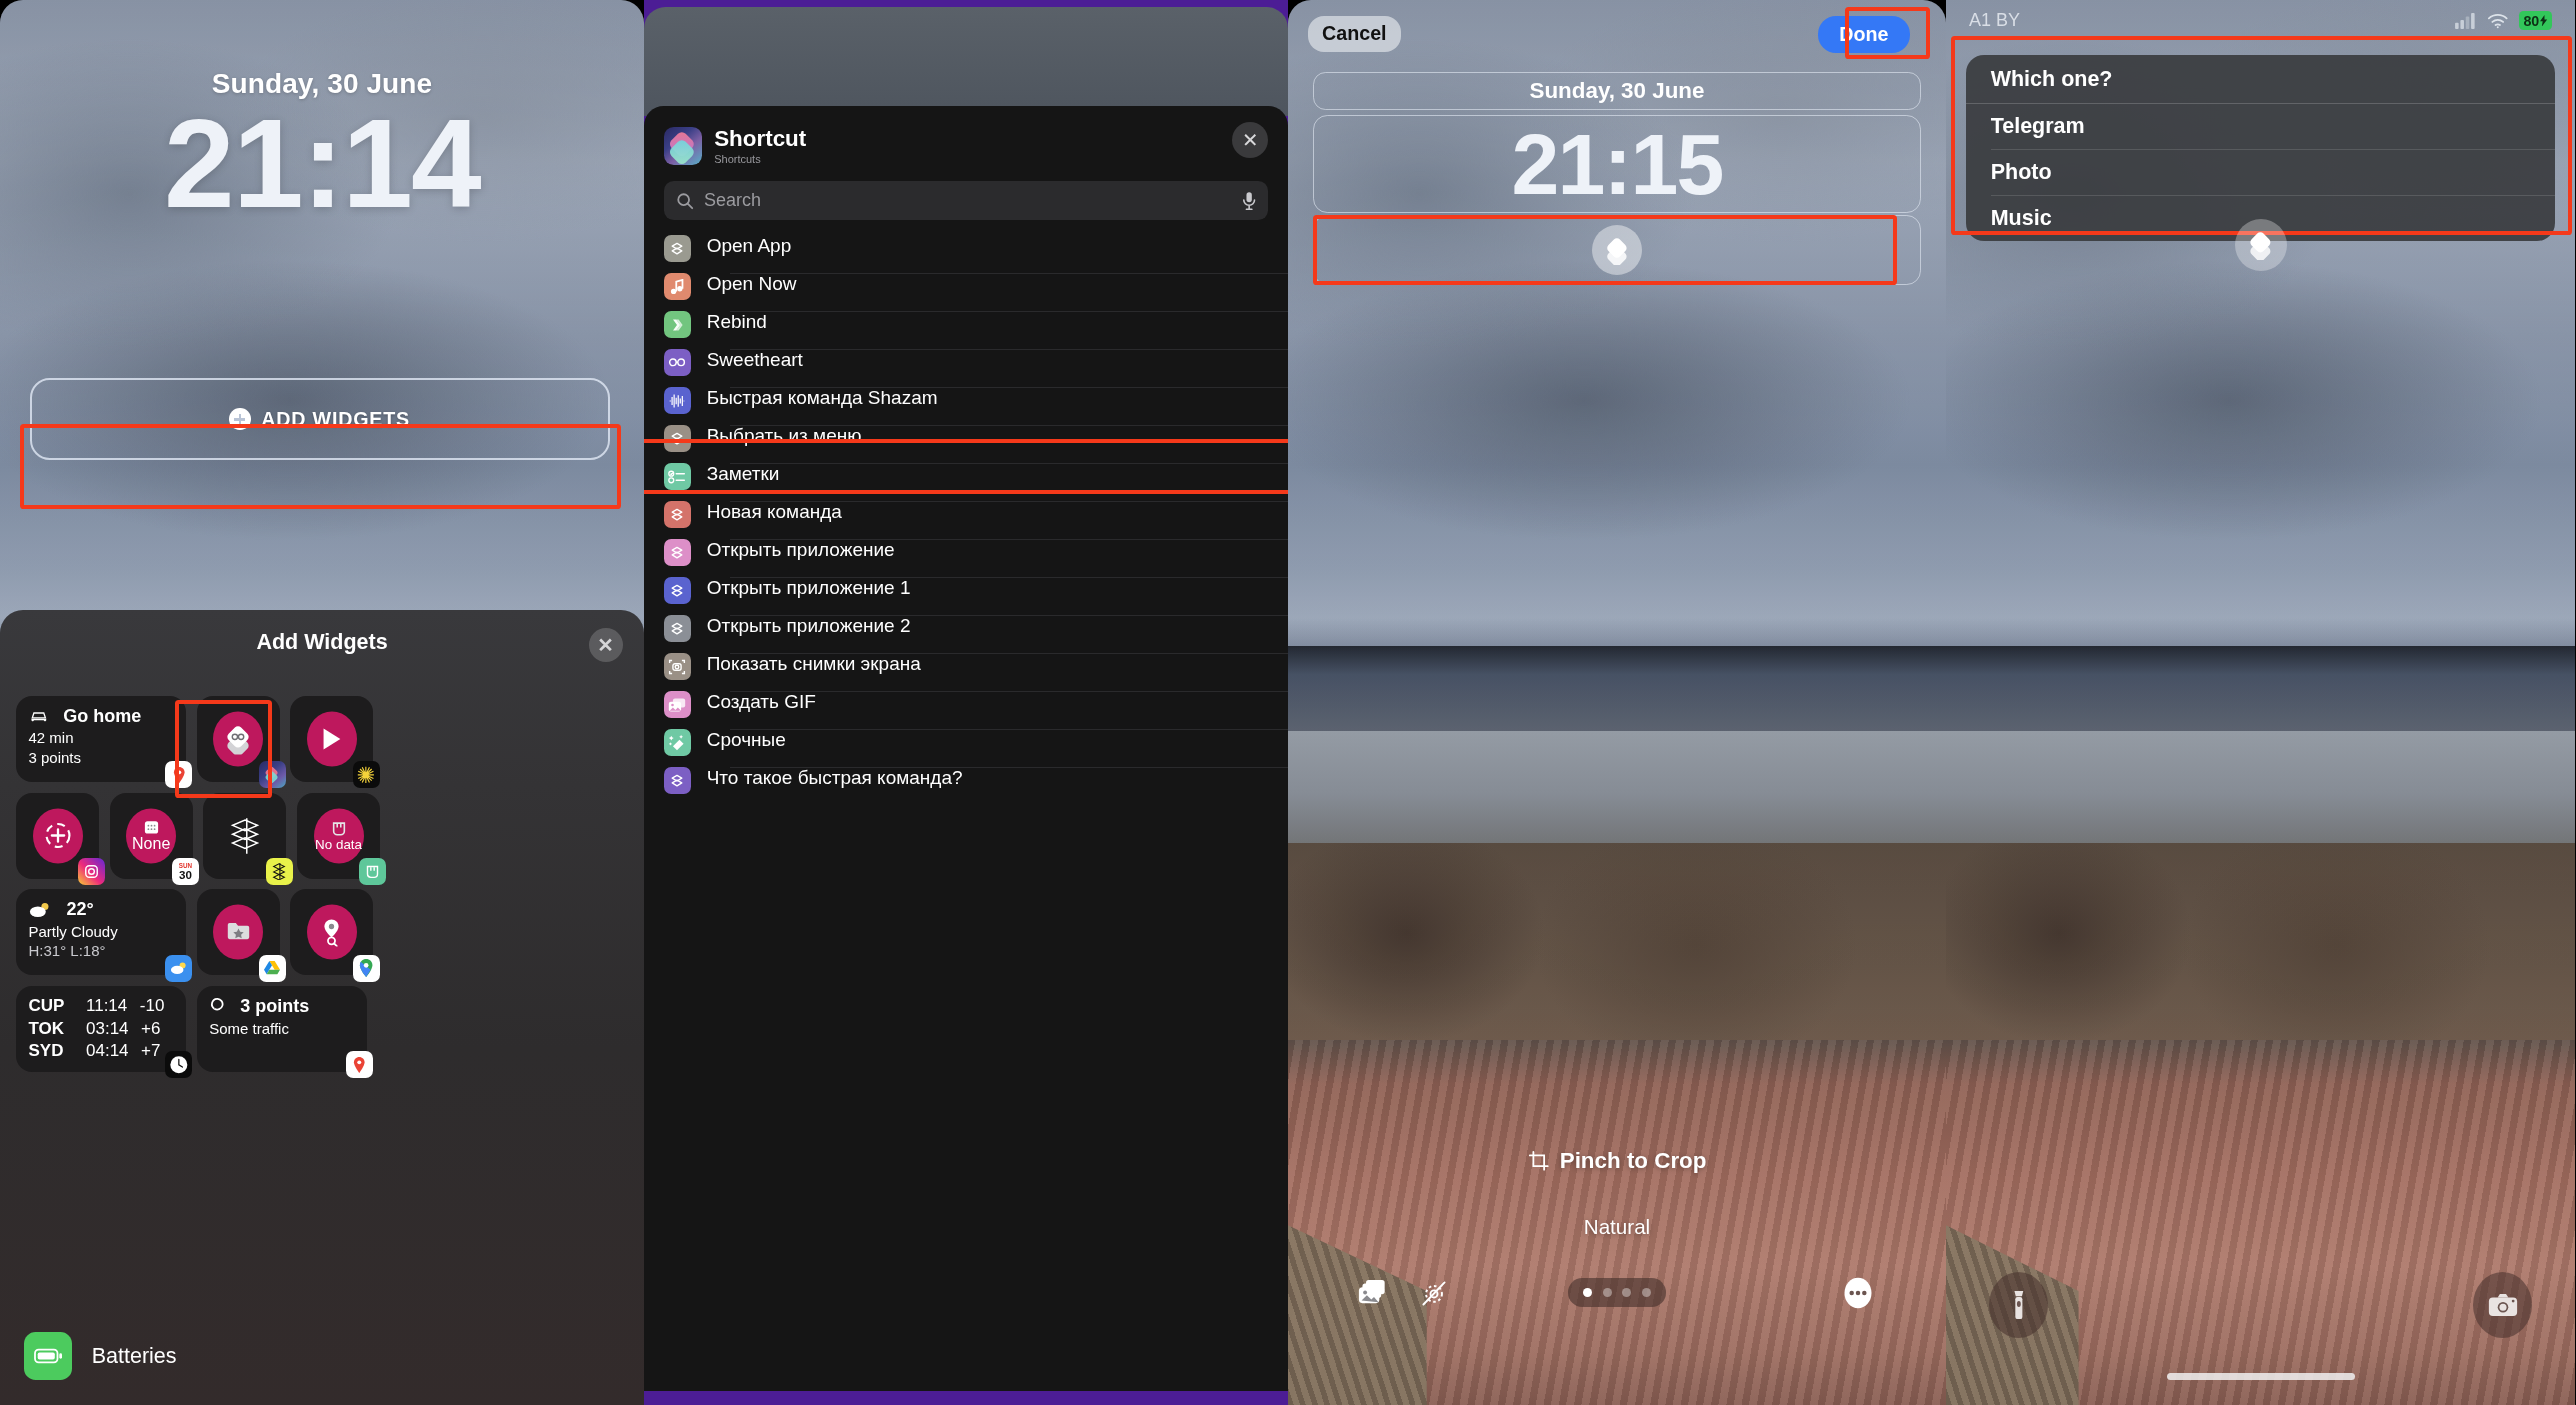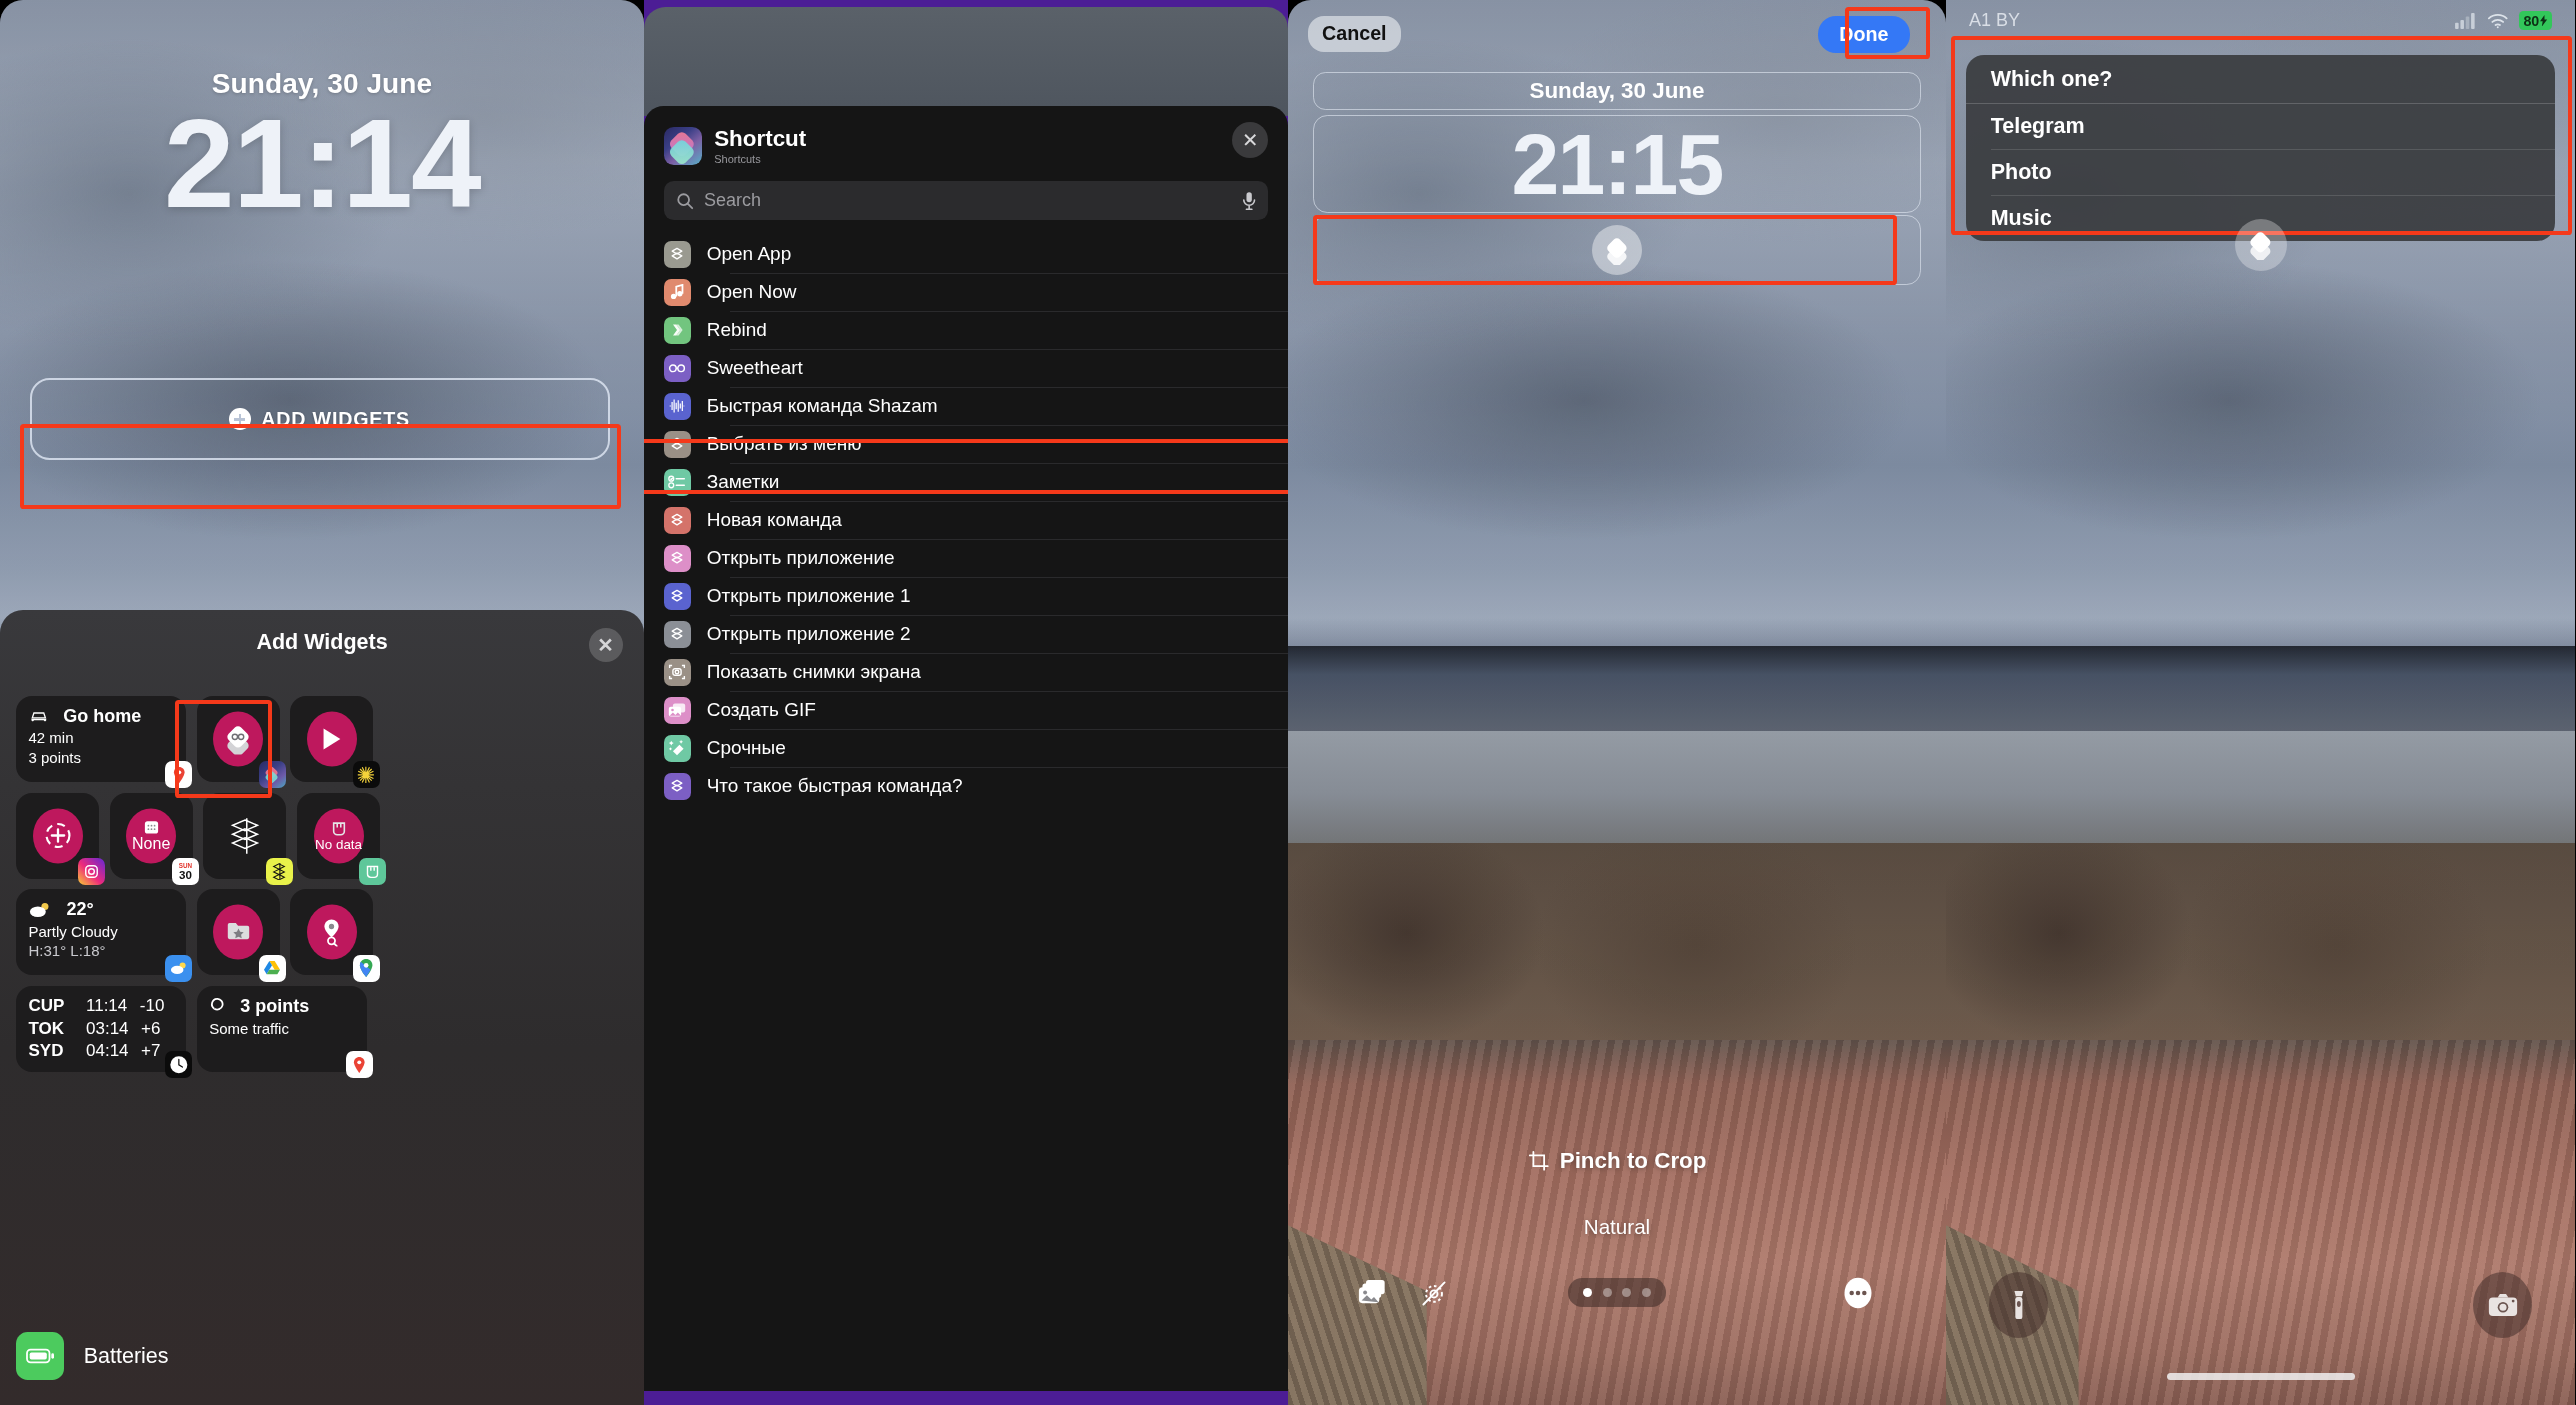--- a/index.html
+++ b/index.html
@@ -98,21 +98,21 @@
   .wbold { font-size:18px; font-weight:700; display:flex; align-items:center; gap:15px; }
   .wsub { font-size:15px; margin-top:2.7px; }
   .wsub2 { font-size:15px; margin-top:1.8px; color:#c9c9ce; }
   .wcirc {
     position:absolute; left:50%; top:50%; transform:translate(-50%,-50%);
     width:50px; height:55px; border-radius:50%; background:#be185d;
     display:flex; align-items:center; justify-content:center; color:#fff; font-size:15px;
   }
   .hl-box { position:absolute; border:4.5px solid #f5391a; border-radius:3.6px; pointer-events:none; }
 
-  .batteries-row { position:absolute; left:16px; bottom:25px; display:flex; align-items:center; gap:19.7px; }
+  .batteries-row { position:absolute; left:24px; bottom:25px; display:flex; align-items:center; gap:19.7px; }
   .bat-icon { width:48px; height:48px; border-radius:11.6px; background:#4ccb5e; display:flex; align-items:center; justify-content:center; }
   .batteries-label { color:#fff; font-size:21.5px; font-weight:500; }
 
   
   .p2 { width:644px; background:#4c1d95; }
   .p2 .blurtop { position:absolute; left:0; right:0; top:7.2px; height:109px; border-radius:21.5px 21.5px 0 0;
      background:linear-gradient(180deg,#5a6169,#4e555e); }
   .p2 .dark-sheet { position:absolute; left:0; right:0; top:106px; bottom:14.3px;
      background:#151515; border-radius:19.7px 19.7px 0 0; }
   .p2hdr { position:absolute; left:19.7px; right:19.7px; top:127px; display:flex; align-items:center; gap:12.5px; }
@@ -123,21 +123,21 @@
   .sc-app-icon:after{ content:""; position:absolute; left:8px; top:14.3px; width:19.7px; height:19.7px; border-radius:5.4px;
       background:linear-gradient(135deg,#6fd3e0,#9fe8c9); transform:rotate(45deg); opacity:.92; }
   .sc-name { color:#fff; font-size:22.4px; font-weight:700; line-height:1.1; }
   .sc-sub { color:#98989d; font-size:11px; margin-top:1.8px; }
   .sc-close { position:absolute; right:19.7px; top:122px; width:36px; height:36px; border-radius:50%;
       background:#3a3a3c; color:#d8d8da; display:flex; align-items:center; justify-content:center; font-size:19.7px; }
   .searchbar { position:absolute; left:19.7px; right:19.7px; top:181px; height:39px; border-radius:9.8px;
       background:#2b2b2d; display:flex; align-items:center; padding:0 12.5px; gap:9.8px; }
   .searchbar .ph { color:#9b9b9f; font-size:18px; flex:1; }
   .sc-list { position:absolute; left:0; right:0; top:235px; bottom:18px; }
-  .sc-row { display:flex; align-items:center; gap:16px; height:38px; padding:0 19.7px; position:relative; }
+  .sc-row { display:flex; gap:16px; height:38px; padding:0 19.7px; position:relative; }
   .sc-row + .sc-row:before { content:""; position:absolute; left:86px; right:0; top:0; height:0.9px; background:#2a2a2c; }
   .sc-icon { width:27px; height:27px; border-radius:7.2px; flex:none; display:flex; align-items:center; justify-content:center; }
   .sc-label { color:#fff; font-size:19px; white-space:nowrap; }
 
   
   .p3 { width:658px; }
   .p3 .rounded-top { position:absolute; inset:0; border-radius:23px 23px 0 0; overflow:hidden; }
   .btn-cancel { position:absolute; left:19.7px; top:16px; padding:6.3px 14.3px; border-radius:16px;
      background:rgba(220,224,230,.72); color:#111; font-size:19.7px; font-weight:600; }
   .btn-done { position:absolute; right:36px; top:16px; padding:7.2px 21.5px; border-radius:18px;

